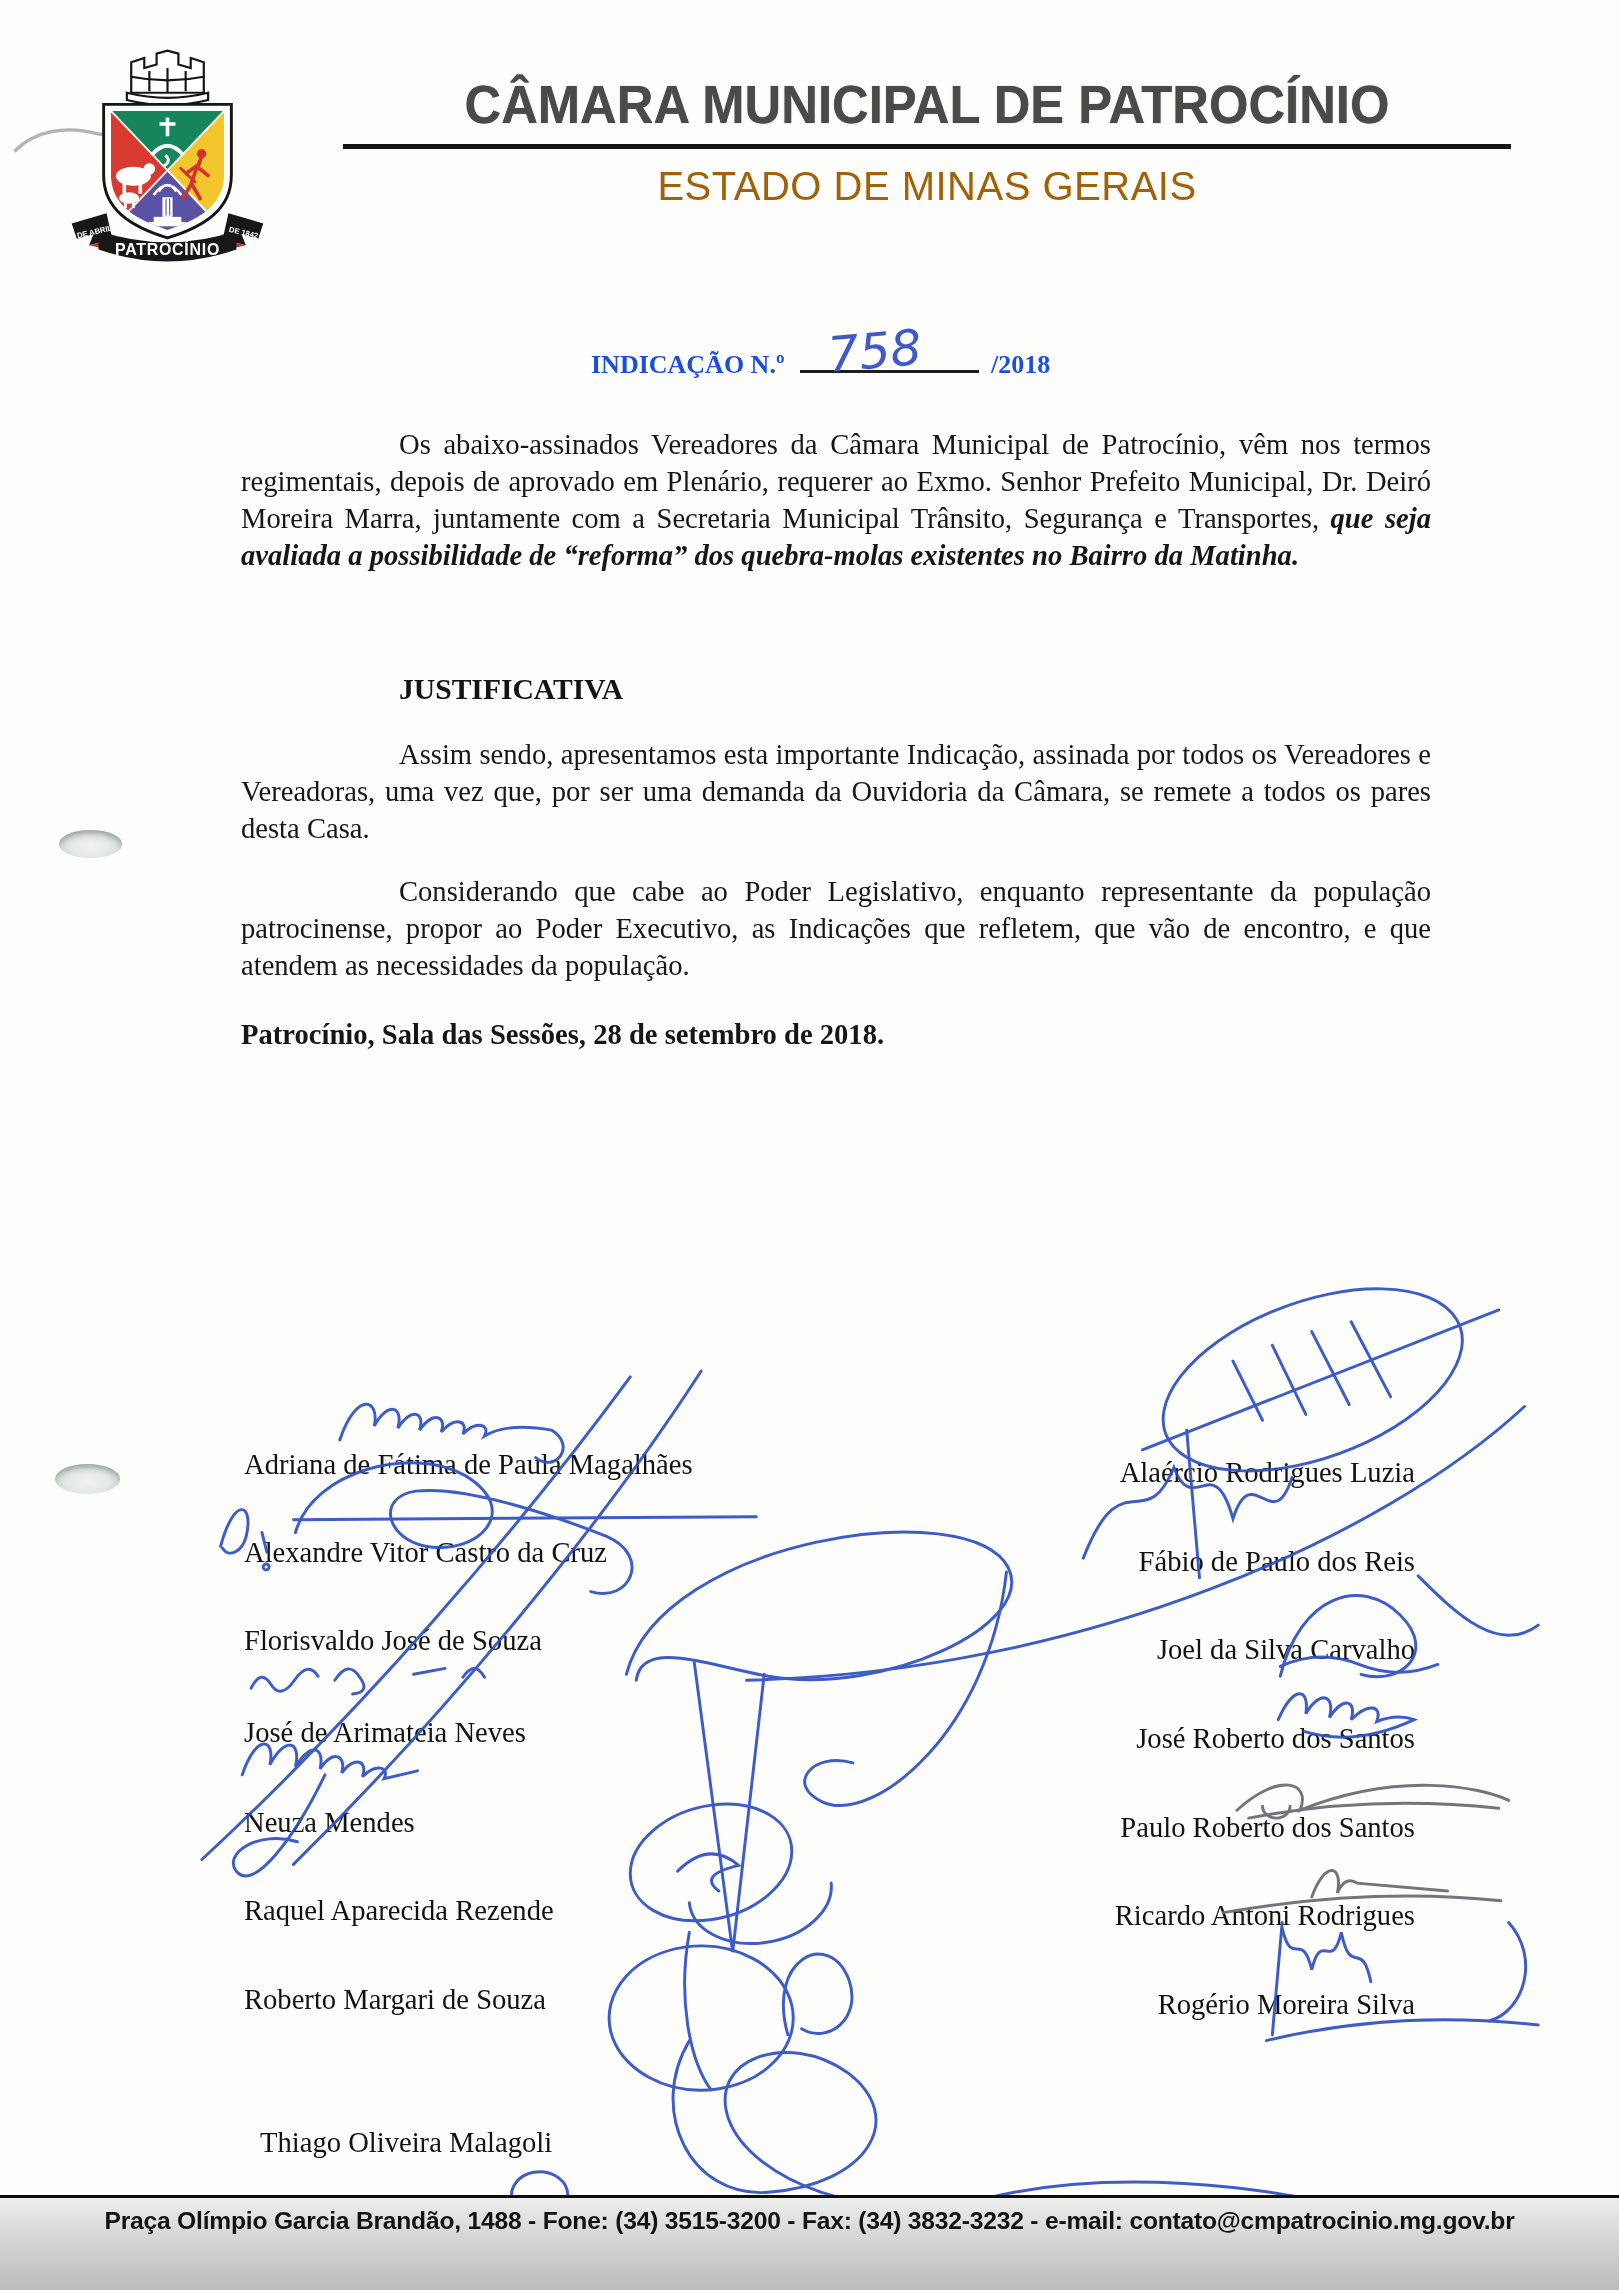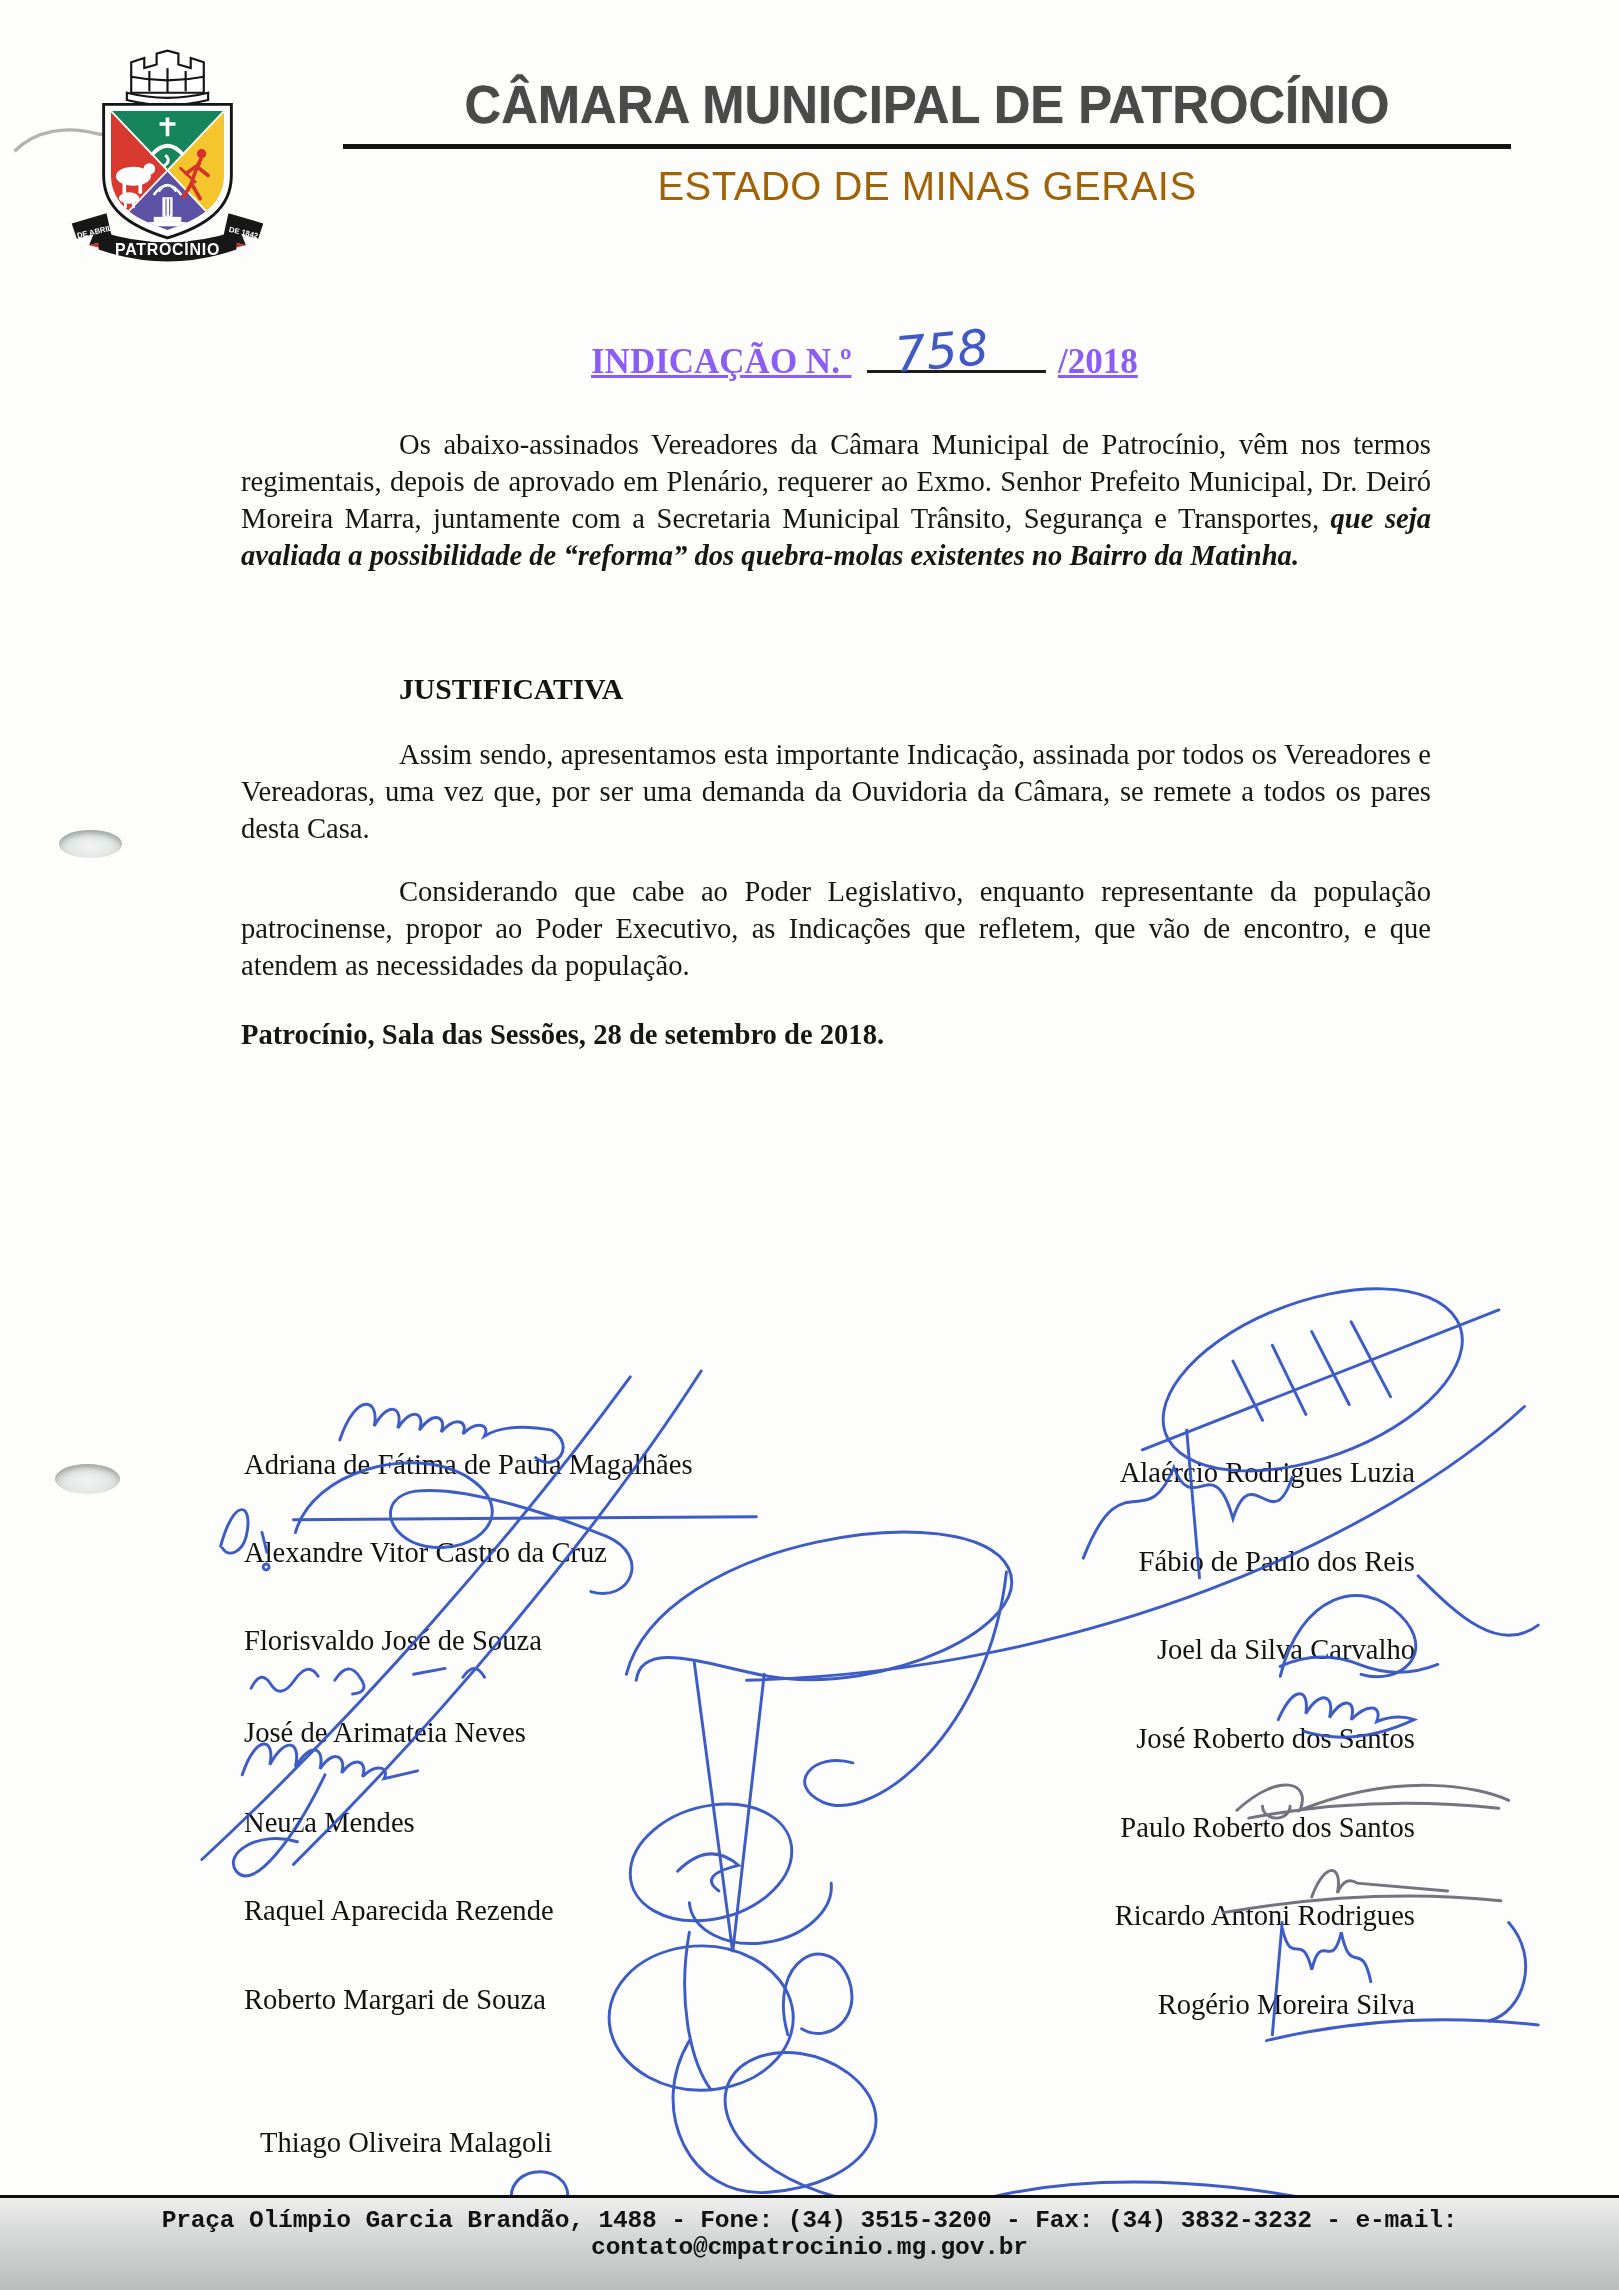--- a/index.html
+++ b/index.html
@@ -23,23 +23,22 @@
     margin:0;
   }
   .org-underline{height:4.9px;background:#141414;margin-top:8.9px;}
   .state-line{
     font-family:"Liberation Sans",sans-serif;font-weight:normal;
     font-size:40px;color:#a16207;margin-top:14.8px;letter-spacing:0.5px;
   }
   
   .doc-title{position:absolute;left:591px;top:331px;white-space:nowrap;font-size:0;}
   .doc-title .label,.doc-title .year{
-    font-size:35px;font-weight:bold;font-family:"Liberation Serif",serif;color:#8b5cf6;
+    font-size:26px;font-weight:bold;font-family:"Liberation Serif",serif;color:#1d4ed8;
     vertical-align:baseline;
-    text-decoration:underline;
   }
   .number-slot{
     display:inline-block;width:179px;border-bottom:3.9px solid #1d1d1d;
     margin:0 11.8px 0 15.8px;text-align:center;vertical-align:baseline;position:relative;height:39px;
   }
   .handwritten-number{
     position:absolute;left:27.6px;bottom:-9.9px;
     font-family:"DejaVu Sans",sans-serif;font-style:italic;
     font-size:49px;color:#4059c6;transform:rotate(-5deg);
   }
@@ -66,21 +65,21 @@
   
   .ink{position:absolute;left:0;top:0;pointer-events:none;}
   
   .footer{
     position:absolute;left:0;right:0;top:2195px;bottom:0;
     border-top:3.9px solid #0e0e0e;
     background:linear-gradient(180deg,#ededec 0%,#d3d6d5 45%,#b9bdbc 100%);
   }
   .footer-text{
     margin-top:8.9px;text-align:center;
-    font-family:Liberation Mono, monospace;font-weight:bold;font-size:24.6px;color:#121212;
+    font-family:Liberation Sans, sans-serif;font-weight:bold;font-size:24.6px;color:#121212;
     letter-spacing:-0.2px;
   }
   
   .hole{
     position:absolute;border-radius:50%;
     background:radial-gradient(ellipse at 50% 58%, #f0f3f2 0%, #e3e8e6 48%, #ced4d2 72%, rgba(253,253,252,0) 80%);
     box-shadow:inset 0 5.9px 5.9px -3px rgba(105,115,112,.55);
   }
   .hole-1{left:59px;top:830px;width:63px;height:27.6px;}
   .hole-2{left:55px;top:1464px;width:65px;height:29.6px;}

